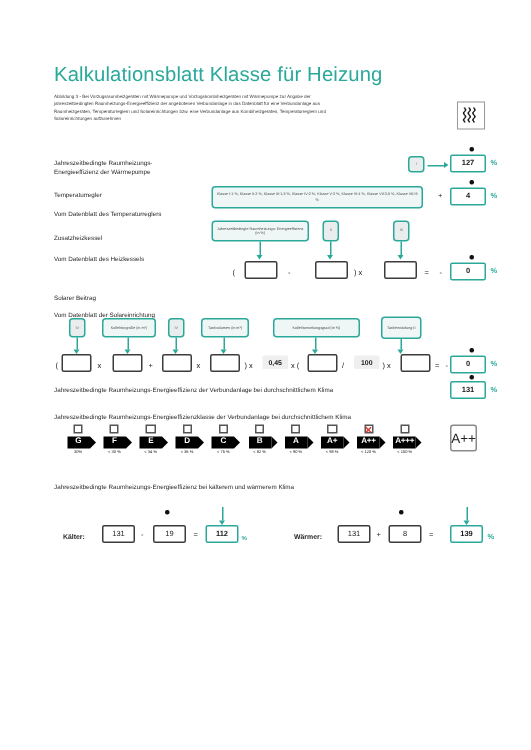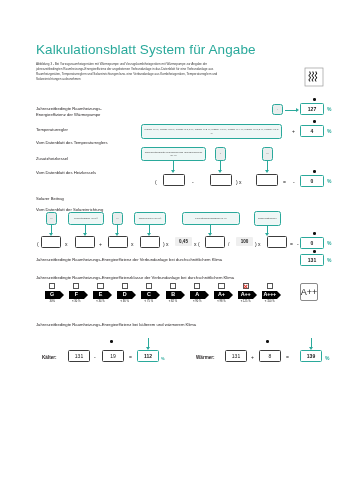--- a/index.html
+++ b/index.html
@@ -108,21 +108,21 @@
     box-sizing:border-box;border:1px solid #8a8a8a;border-radius:2px;background:#fff;
     display:flex;align-items:center;justify-content:center;
     font-size:9px;color:#222;
   }
 </style>
 </head>
 <body>
 
 <div class="page">
 
-  <div class="title">Kalkulationsblatt System für Angabe</div>
+  <div class="title">Kalkulationsblatt Klasse für Heizung</div>
   <div class="intro">Abbildung 3 - Bei Vorzugsraumheizgeräten mit Wärmepumpe und Vorzugskombiheizgeräten mit Wärmepumpe zur Angabe der jahreszeitbedingten Raumheizungs-Energieeffizienz der angebotenen Verbundanlage in das Datenblatt für eine Verbundanlage aus Raumheizgeräten, Temperaturreglern und Solareinrichtungen bzw. eine Verbundanlage aus Kombiheizgeräten, Temperaturreglern und Solareinrichtungen aufzunehmen</div>
   <div class="radiator-icon">
     <svg width="20" height="20" viewBox="0 0 20 20">
       <rect x="1" y="1" width="18" height="18" fill="#fff" stroke="#9a9a9a" stroke-width=".7"></rect>
       <g fill="#1a1a1a">
         <path d="M5.2 5.2c.9.6.9 1.6 0 2.2s-.9 1.6 0 2.2.9 1.6 0 2.2-.9 1.6 0 2.2v.6h1.1v-.6c-.9-.6-.9-1.6 0-2.2s.9-1.6 0-2.2-.9-1.6 0-2.2.9-1.6 0-2.2v-.6H5.2z"></path>
         <path d="M8.3 5.2c.9.6.9 1.6 0 2.2s-.9 1.6 0 2.2.9 1.6 0 2.2-.9 1.6 0 2.2v.6h1.1v-.6c-.9-.6-.9-1.6 0-2.2s.9-1.6 0-2.2-.9-1.6 0-2.2.9-1.6 0-2.2v-.6H8.3z"></path>
         <path d="M11.4 5.2c.9.6.9 1.6 0 2.2s-.9 1.6 0 2.2.9 1.6 0 2.2-.9 1.6 0 2.2v.6h1.1v-.6c-.9-.6-.9-1.6 0-2.2s.9-1.6 0-2.2-.9-1.6 0-2.2.9-1.6 0-2.2v-.6h-1.1z"></path>
       </g>
     </svg>

